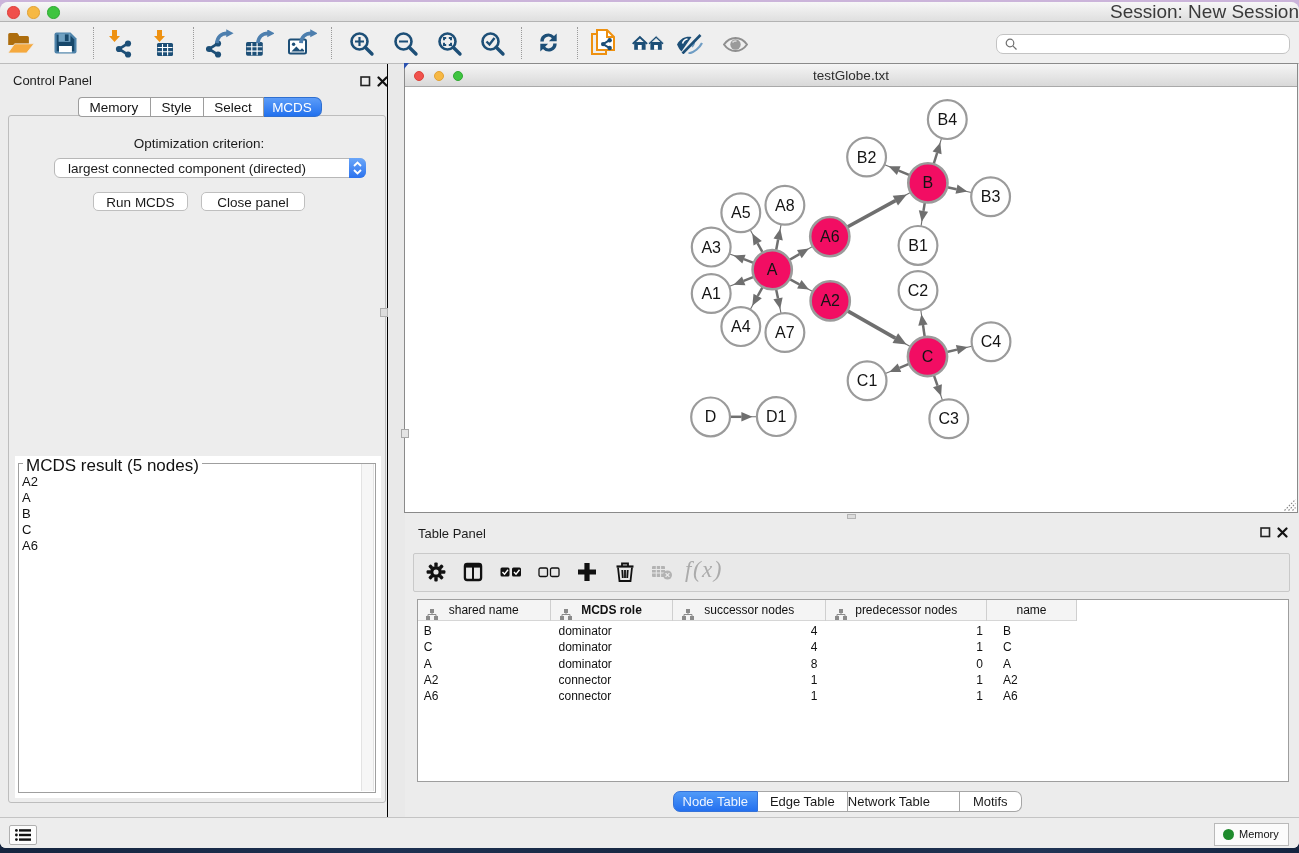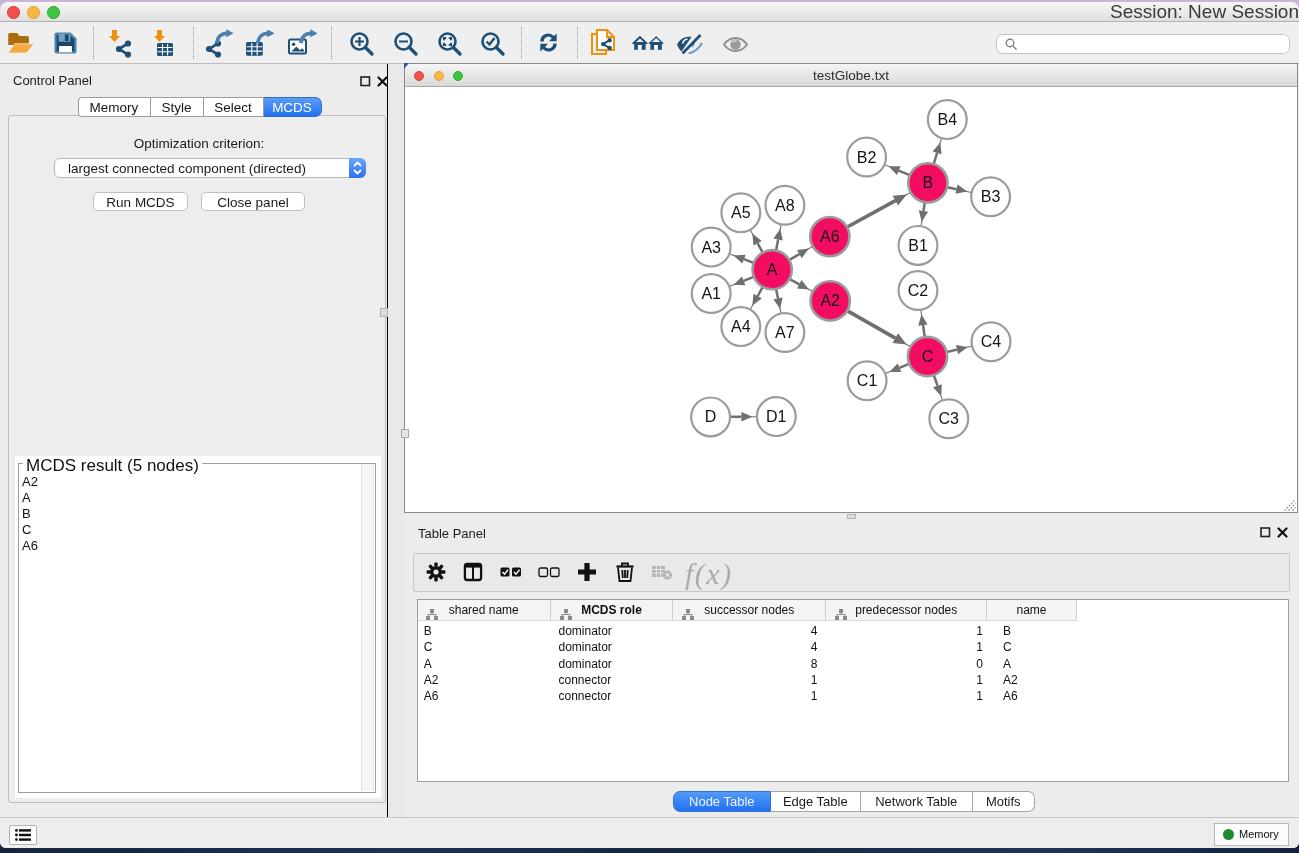--- a/index.html
+++ b/index.html
@@ -331,21 +331,21 @@
 
   <div class="abs" style="left:405px;top:518px;width:894px;height:298px;background:#ececec">
     <div class="abs" style="left:13px;top:6px;font-size:13px;color:#1d1d1d">Table Panel</div>
     <svg class="abs" style="left:855px;top:7px" width="11" height="11" viewBox="0 0 11 11">
         <rect x="1" y="1" width="8.5" height="8.5" fill="none" stroke="#222" stroke-width="1.6"></rect>
       </svg>
     <svg class="abs" style="left:872px;top:7px" width="11" height="11" viewBox="0 0 11 11">
         <path d="M1.5 1.5 L9.5 9.5 M9.5 1.5 L1.5 9.5" stroke="#111" stroke-width="2.2" stroke-linecap="round"></path>
       </svg>
     <div class="abs" style="left:8px;top:32.5px;width:877px;height:39px;background:#e9e9e9;border:1px solid #c9c9c9;border-radius:2px"></div>
-    <div class="abs" style="left:280px;top:37px;font-family:'Liberation Serif',serif;font-style:italic;font-size:30px;color:#ababab;letter-spacing:1.5px">f(x)</div>
+    <div class="abs" style="left:280px;top:37px;font-family:'Liberation Serif',serif;font-style:italic;font-size:23px;color:#ababab;letter-spacing:1.5px">f(x)</div>
   </div>
   <svg style="position:absolute;left:424.5px;top:559.0px" width="22" height="22" viewBox="0 0 22 22">
       <g fill="#111">
         <circle cx="11" cy="11" r="6"></circle>
         <rect x="9.3" y="1.6" width="3.4" height="4" rx="1" transform="rotate(0 11 11)"></rect>
         <rect x="9.3" y="1.6" width="3.4" height="4" rx="1" transform="rotate(45 11 11)"></rect>
         <rect x="9.3" y="1.6" width="3.4" height="4" rx="1" transform="rotate(90 11 11)"></rect>
         <rect x="9.3" y="1.6" width="3.4" height="4" rx="1" transform="rotate(135 11 11)"></rect>
         <rect x="9.3" y="1.6" width="3.4" height="4" rx="1" transform="rotate(180 11 11)"></rect>
         <rect x="9.3" y="1.6" width="3.4" height="4" rx="1" transform="rotate(225 11 11)"></rect>
@@ -457,23 +457,23 @@
       <div style="position:absolute;left:409px;top:72.4px;width:156px;text-align:right;">1</div>
       <div style="position:absolute;left:585px;top:72.4px;">A2</div>
       <div style="position:absolute;left:5.7px;top:88.5px;">A6</div>
       <div style="position:absolute;left:140.5px;top:88.5px;">connector</div>
       <div style="position:absolute;left:255.5px;top:88.5px;width:144px;text-align:right;">1</div>
       <div style="position:absolute;left:409px;top:88.5px;width:156px;text-align:right;">1</div>
       <div style="position:absolute;left:585px;top:88.5px;">A6</div>
   </div>
 
   <div class="abs" style="left:672.8px;top:789px;height:20.5px;display:flex;font-size:13px;color:#1a1a1a">
-    <div style="width:98px;background:linear-gradient(#509af8,#2470ef);border:1px solid #3572d8;border-radius:7px 0 0 7px;text-align:center;line-height:20px;color:#eef4ff">Node Table</div>
+    <div style="width:85px;background:linear-gradient(#509af8,#2470ef);border:1px solid #3572d8;border-radius:7px 0 0 7px;text-align:center;line-height:20px;color:#eef4ff">Node Table</div>
     <div style="width:90px;background:#fff;border:1px solid #a6a6a6;border-left:none;text-align:center;line-height:20px">Edge Table</div>
-    <div style="width:112px;background:#fff;border:1px solid #a6a6a6;border-left:none;text-align:center;line-height:20px">Network Table</div>
+    <div style="width:112px;background:#fff;border:1px solid #a6a6a6;border-left:none;text-align:left;line-height:20px">Network Table</div>
     <div style="width:62px;background:#fff;border:1px solid #a6a6a6;border-left:none;border-radius:0 7px 7px 0;text-align:center;line-height:20px">Motifs</div>
   </div>
 
   <div class="abs" style="left:0;top:815px;width:1299px;height:31px;background:#ededed;border-top:1px solid #c4c4c4">
     <div class="abs" style="left:9px;top:7px;width:28px;height:20px;background:#fcfcfc;border:1px solid #b0b0b0;border-radius:2px">
       <svg width="16" height="12" viewBox="0 0 16 12" style="position:absolute;left:5px;top:3px">
           <g fill="#111">
             <circle cx="1.4" cy="1.4" r="1.4"></circle>
             <circle cx="1.4" cy="6" r="1.4"></circle>
             <circle cx="1.4" cy="10.6" r="1.4"></circle>

